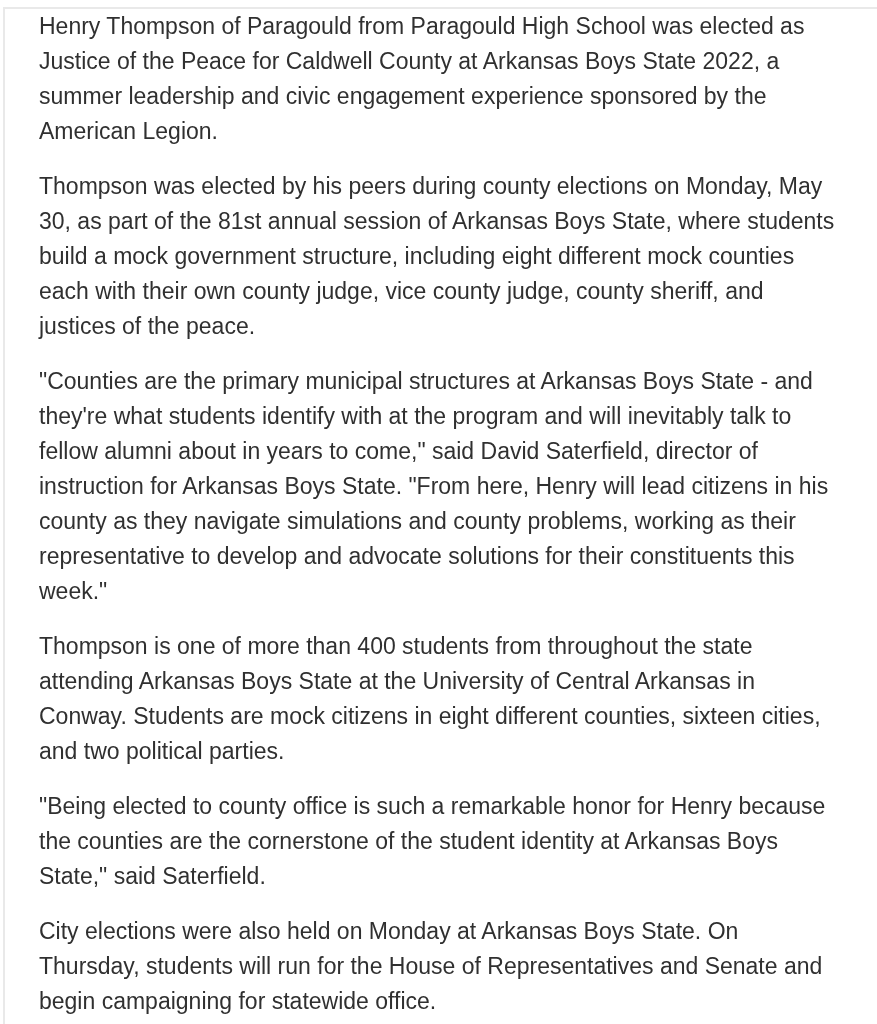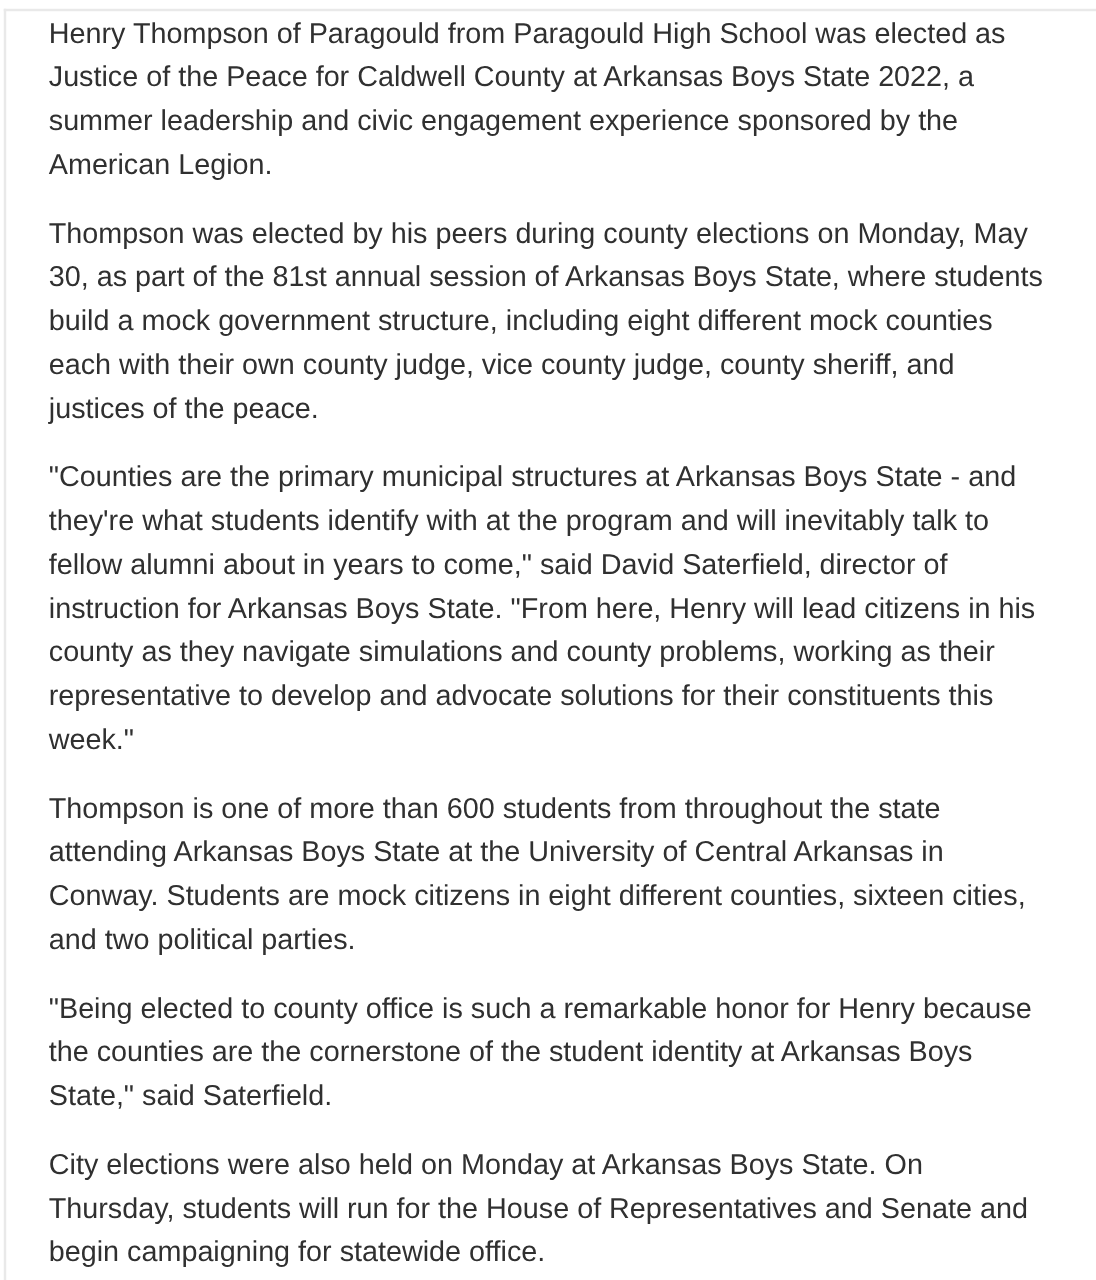--- a/index.html
+++ b/index.html
@@ -33,16 +33,16 @@
     margin-bottom: 0;
   }
 </style>
 </head>
 <body>
 
 <div class="article-frame">
   <p>Henry Thompson of Paragould from Paragould High School was elected as Justice of the Peace for Caldwell County at Arkansas Boys State 2022, a summer leadership and civic engagement experience sponsored by the American Legion.</p>
   <p>Thompson was elected by his peers during county elections on Monday, May 30, as part of the 81st annual session of Arkansas Boys State, where students build a mock government structure, including eight different mock counties each with their own county judge, vice county judge, county sheriff, and justices of the peace.</p>
   <p>"Counties are the primary municipal structures at Arkansas Boys State - and they're what students identify with at the program and will inevitably talk to fellow alumni about in years to come," said David Saterfield, director of instruction for Arkansas Boys State. "From here, Henry will lead citizens in his county as they navigate simulations and county problems, working as their representative to develop and advocate solutions for their constituents this week."</p>
-  <p>Thompson is one of more than 600 students from throughout the state attending Arkansas Boys State at the University of Central Arkansas in Conway. Students are mock citizens in eight different counties, sixteen cities, and two political parties.</p>
+  <p>Thompson is one of more than 400 students from throughout the state attending Arkansas Boys State at the University of Central Arkansas in Conway. Students are mock citizens in eight different counties, sixteen cities, and two political parties.</p>
   <p>"Being elected to county office is such a remarkable honor for Henry because the counties are the cornerstone of the student identity at Arkansas Boys State," said Saterfield.</p>
   <p>City elections were also held on Monday at Arkansas Boys State. On Thursday, students will run for the House of Representatives and Senate and begin campaigning for statewide office.</p>
 </div>
 
 </body></html>

